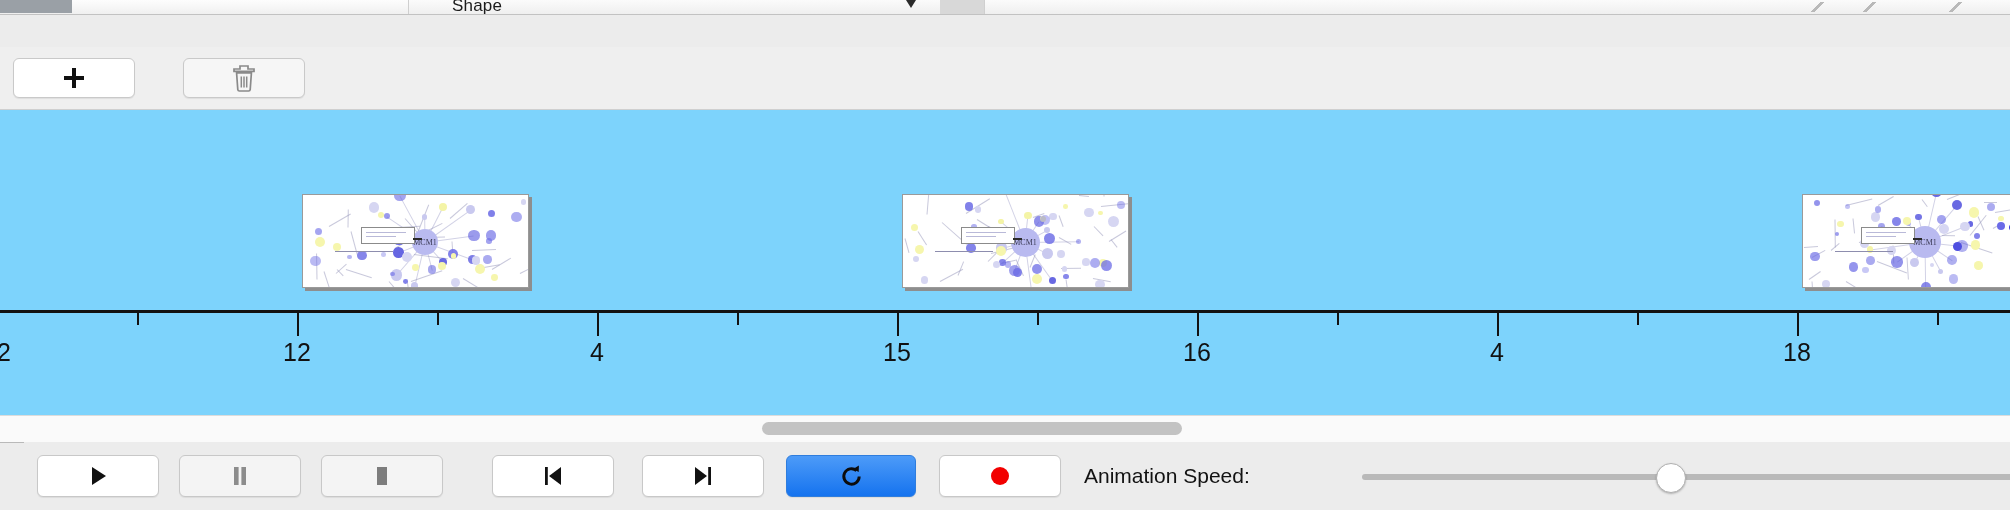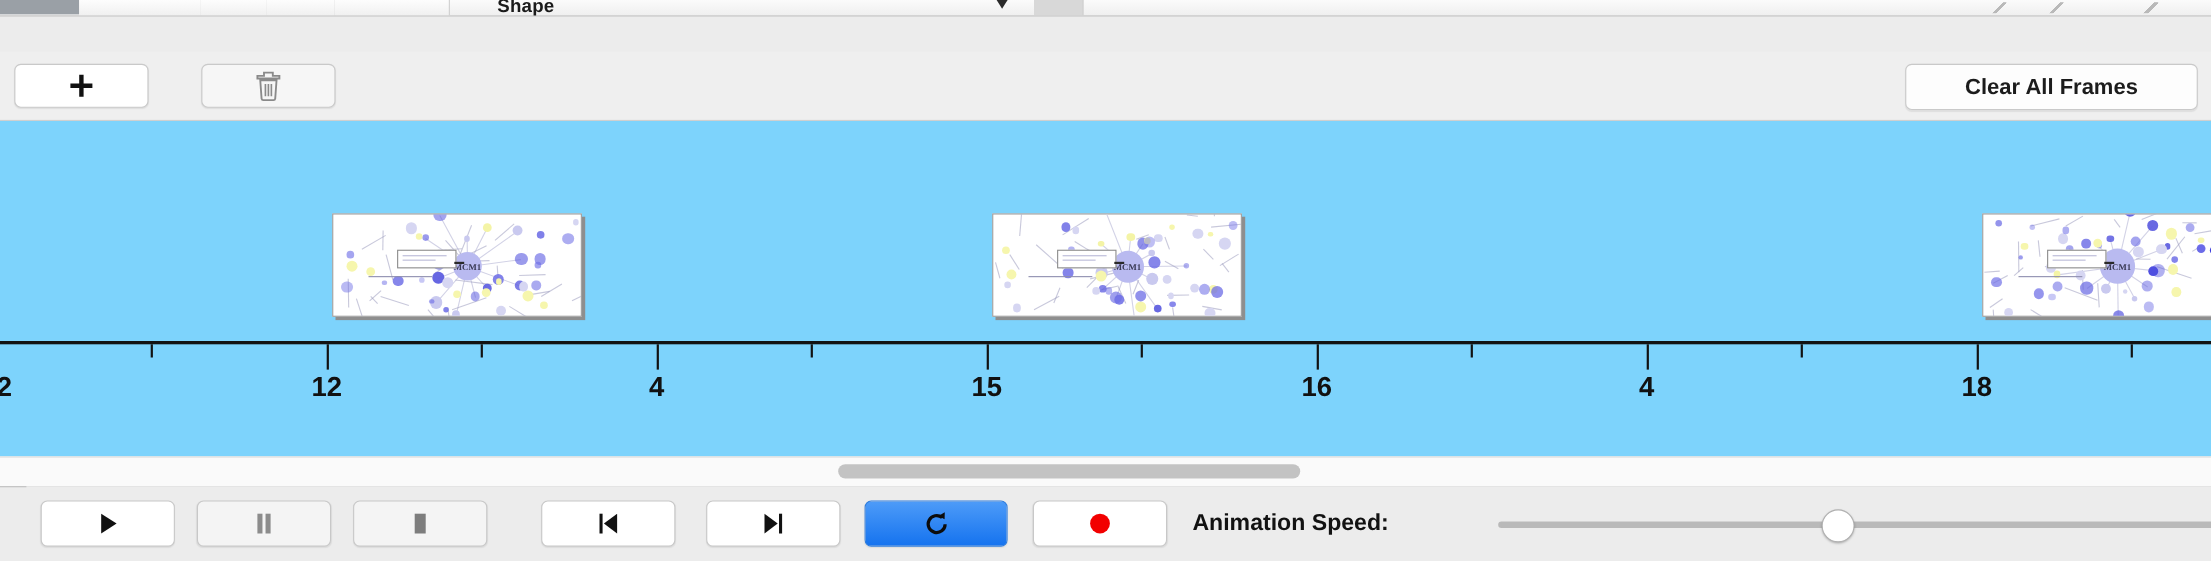--- a/index.html
+++ b/index.html
@@ -2,21 +2,21 @@
 <html><head>
 <meta charset="utf-8">
 <style>
   html,body{margin:0;padding:0;}
   body{
     width:2010px;height:510px;overflow:hidden;
     font-family:"Liberation Sans","DejaVu Sans",sans-serif;
     background:#ececec;
     -webkit-font-smoothing:antialiased;
   }
-  #app{position:relative;width:2010px;height:510px;font-weight:bold;}
+  #app{position:relative;width:2010px;height:510px;}
 
   
   .bg-strip{position:absolute;left:0;top:0;width:2010px;height:14px;
     background:linear-gradient(#fbfbfb,#efefef);border-bottom:1px solid #c2c2c2;overflow:hidden;}
   .bg-tab{position:absolute;top:0;height:14px;background:linear-gradient(#fdfdfd,#f0f0f0);
     border-right:1px solid #cfcfcf;}
   .bg-dark{position:absolute;left:0;top:0;width:72px;height:13px;background:#9aa0a6;}
   .bg-shape{position:absolute;left:452px;top:-4px;font-size:17px;color:#1b1b1b;
     font-family:"Liberation Sans",sans-serif;letter-spacing:.2px;}
   .bg-caret{position:absolute;top:0px;width:0;height:0;border-left:5px solid transparent;
@@ -118,21 +118,20 @@
       </span>
     </div>
     <div class="btn btn-del">
       <span class="glyph">
         <svg width="26" height="28" viewBox="0 0 26 28" aria-hidden="true">
           <path d="M9 2h8v3h6v2.4H3V5h6zM5.6 9h14.8l-1.2 16.6a1.6 1.6 0 0 1-1.6 1.4H8.4a1.6 1.6 0 0 1-1.6-1.4z" fill="none" stroke="#8a8a8a" stroke-width="1.7"></path>
           <path d="M10.3 12.4v11M13 12.4v11M15.7 12.4v11" stroke="#8a8a8a" stroke-width="1.5"></path>
         </svg>
       </span>
     </div>
-    <div class="btn btn-clear">Clear All Frames</div>
   </div>
 
   <div class="timeline">
     <div id="frames-layer">
         <div class="frame" style="left: 302px;">
           <div class="net">
             <div class="edge" style="left: 122px; top: 47px; width: 50.7248px; transform: rotate(0.35rad);"></div>
             <div class="edge" style="left: 122px; top: 47px; width: 27.172px; transform: rotate(0.833322rad);"></div>
             <div class="edge" style="left: 122px; top: 47px; width: 28.5503px; transform: rotate(1.31664rad);"></div>
             <div class="edge" style="left: 122px; top: 47px; width: 45.4233px; transform: rotate(1.79997rad);"></div>

